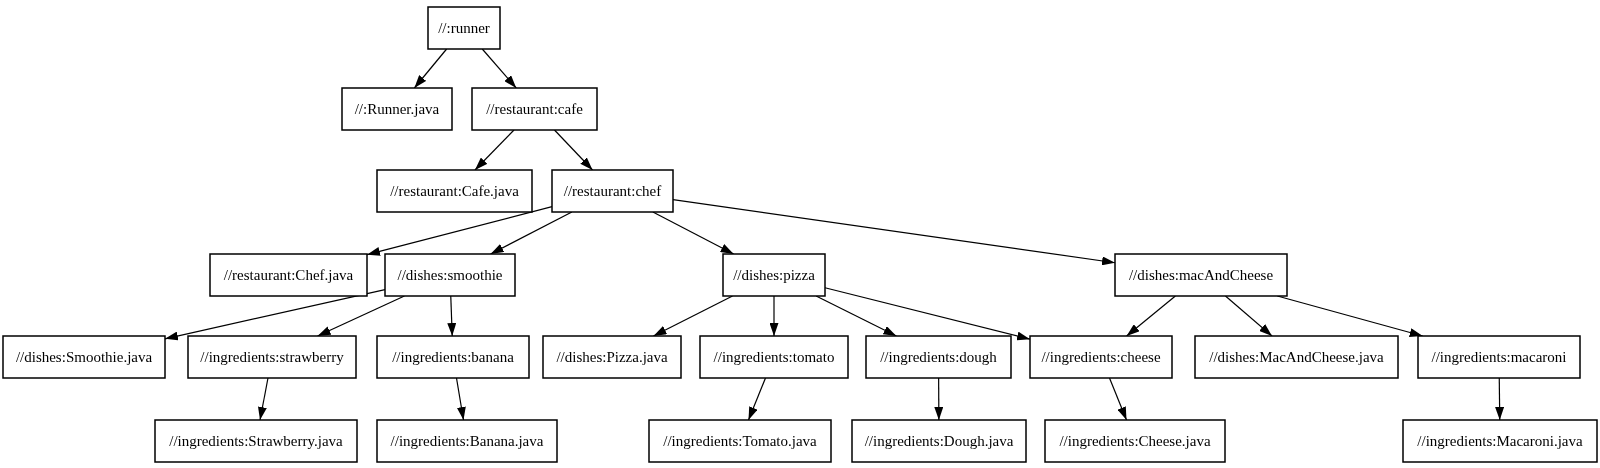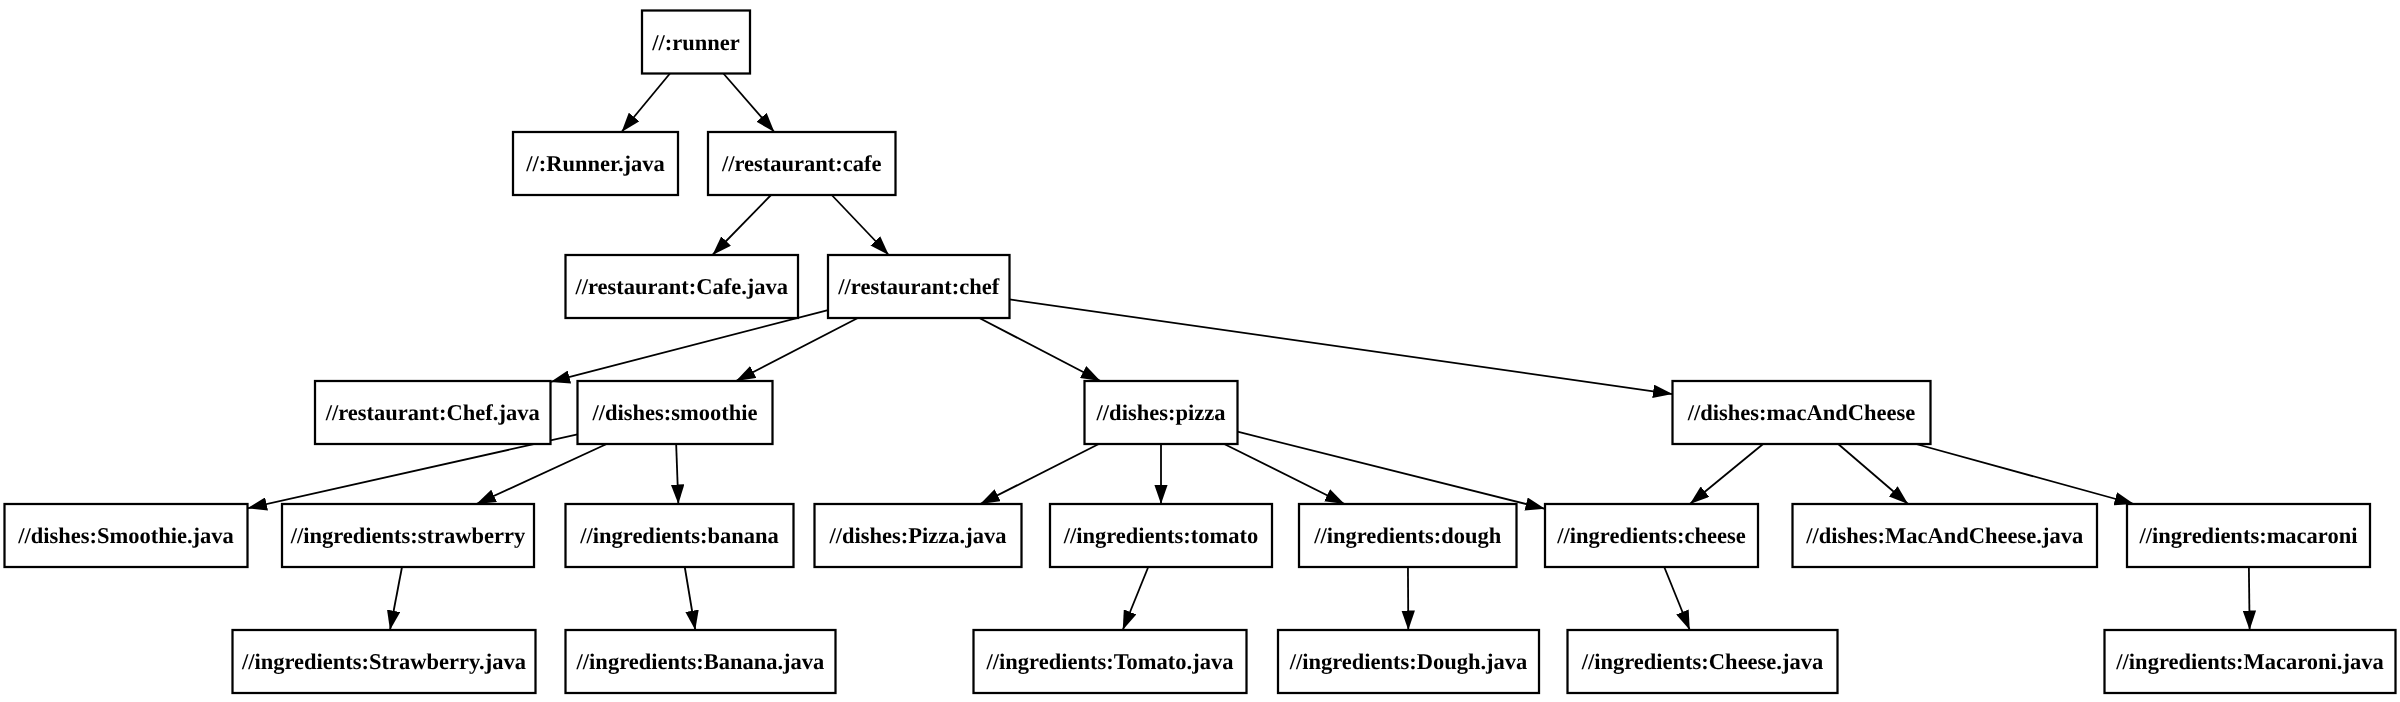--- a/index.html
+++ b/index.html
@@ -11,21 +11,21 @@
     overflow: hidden;
   }
   svg text {
     font-family: "Liberation Serif", "DejaVu Serif", serif;
     font-size: 15px;
   }
 </style>
 </head>
 <body>
 
-<div class="canvas" style="background: rgb(255, 255, 255); font-weight: bold;">
+<div class="canvas" style="background: rgb(255, 255, 255);">
   <svg xmlns="http://www.w3.org/2000/svg" viewBox="0 0 1600 468" width="1600" height="468">
     <defs>
       <marker id="arrowhead" markerWidth="13" markerHeight="9" refX="13" refY="4.5" orient="auto" markerUnits="userSpaceOnUse">
         <path id="arrowhead-path" d="M0,0 L13,4.5 L0,9 Z" fill="#000000"></path>
       </marker>
     </defs>
     <g>
         <line x1="446.6296296296296" y1="49" x2="414.3703703703704" y2="88" stroke="#000000" stroke-width="1.2" marker-end="url(#arrowhead)"></line>
         <line x1="482.27777777777777" y1="49" x2="516.2222222222222" y2="88" stroke="#000000" stroke-width="1.2" marker-end="url(#arrowhead)"></line>
         <line x1="514.0121951219512" y1="130" x2="474.9878048780488" y2="170" stroke="#000000" stroke-width="1.2" marker-end="url(#arrowhead)"></line>

